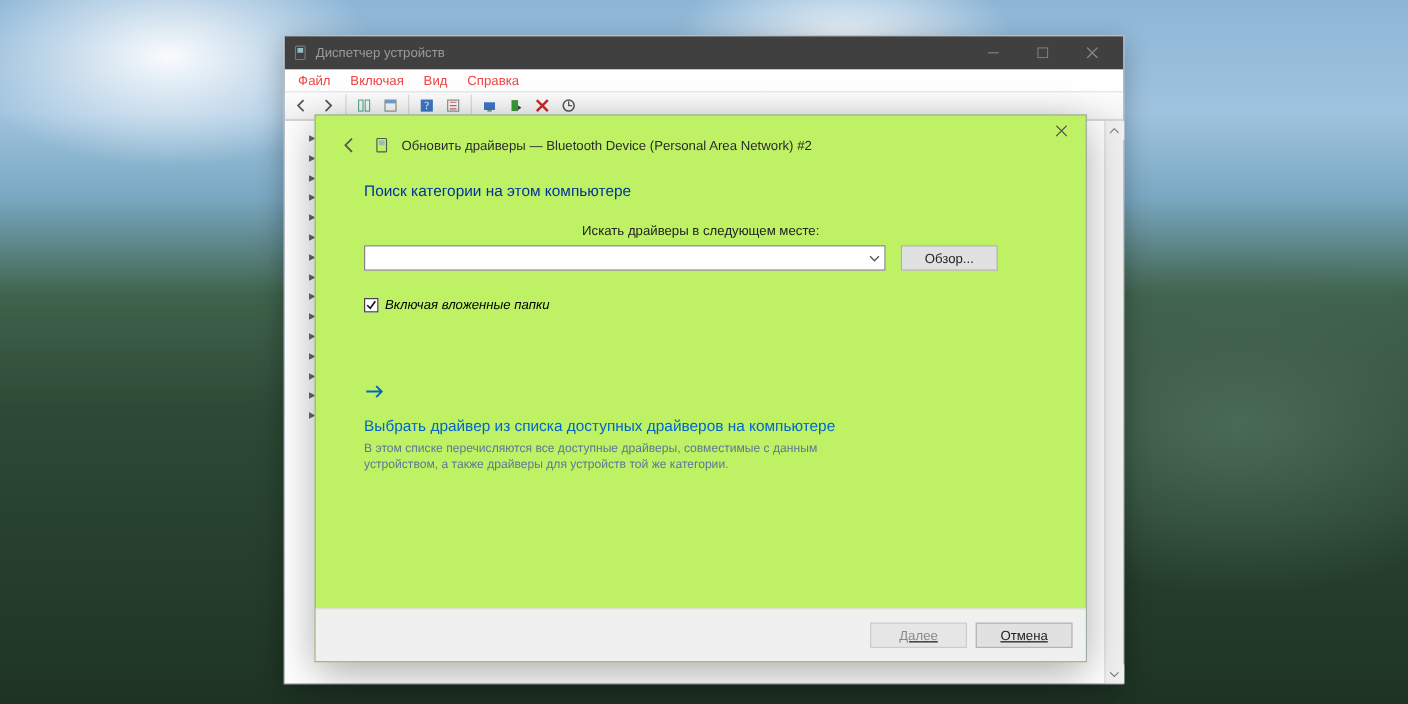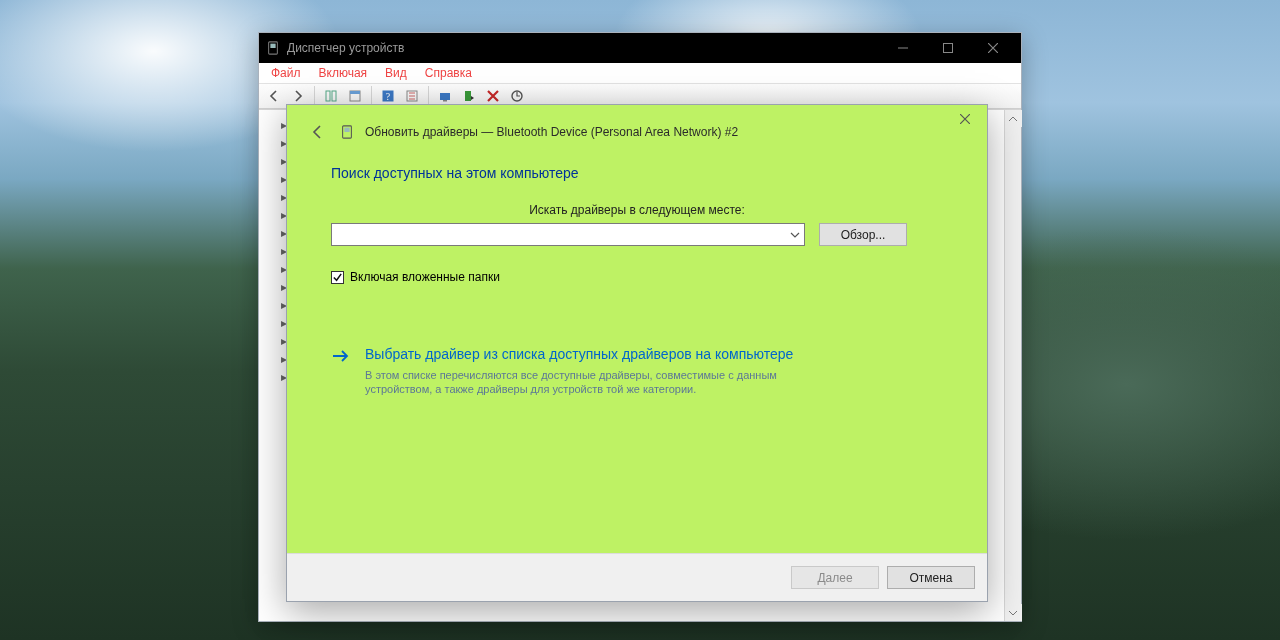--- a/index.html
+++ b/index.html
@@ -26,21 +26,21 @@
     width: 764px; height: 590px;
     background: #ffffff;
     border: 1px solid #aab2bc;
     box-shadow: 0 6px 24px rgba(0,0,0,0.28);
     display: flex; flex-direction: column;
   }
   .titlebar {
     height: 30px;
     display: flex; align-items: center;
     padding: 0 6px;
-    background: #000000;
+    background: #404040;
   }
   .titlebar .appicon {
     width: 16px; height: 16px;
     display: inline-flex; align-items: center; justify-content: center;
     margin-right: 6px;
     color: #6b6b6b;
   }
   .titlebar .title { color: #9a9a9a; font-size: 12px; }
   .titlebar .spacer { flex: 1 1 auto; }
   .titlectl {
@@ -138,38 +138,38 @@
     display: flex; align-items: center; justify-content: flex-end;
   }
   .combo .dd { width: 18px; height: 100%; display: inline-flex; align-items: center; justify-content: center; color: #555; }
   .btn {
     min-width: 88px; height: 23px; padding: 0 12px;
     background: #e1e1e1; border: 1px solid #adadad;
     display: inline-flex; align-items: center; justify-content: center;
     color: #222;
   }
   .btn.disabled { color: #8a8a8a; background: #e6e6e6; border-color: #c9c9c9; }
-  .check-row { display: flex; align-items: center; gap: 6px; margin-top: 12px; }
+  .check-row { display: flex; align-items: center; gap: 6px; margin-top: 12px; font-style: italic; }
   .checkbox {
     width: 13px; height: 13px; border: 1px solid #333; background: #fff;
     display: inline-flex; align-items: center; justify-content: center;
   }
   .checkbox svg { width: 11px; height: 11px; }
 
-  .option-block { display: flex; gap: 12px; margin-top: 62px; padding-right: 20px; }
+  .option-block { display: flex; gap: 12px; margin-top: 62px; padding-right: 20px; flex-direction: column; }
   .opt-arrow { width: 22px; color: #0066cc; flex: 0 0 auto; padding-top: 2px; }
   .opt-title { color: #0066cc; font-size: 14px; line-height: 1.25; }
   .opt-desc { color: #5c7896; font-size: 11px; line-height: 1.35; margin-top: 4px; max-width: 470px; }
 
   .mfooter {
     height: 48px;
     border-top: 1px solid #dcdcdc;
     background: #f0f0f0;
     display: flex; align-items: center; justify-content: flex-end;
-    gap: 8px; padding: 0 12px;
+    gap: 8px; padding: 0 12px; text-decoration: underline;
   }
 </style>
 </head>
 <body>
 
 <div class="devmgr">
   <div class="titlebar">
     <span class="appicon">
       <svg viewBox="0 0 16 16" width="14" height="14">
           <rect x="3" y="1" width="10" height="14" rx="1" fill="none" stroke="#777" stroke-width="1.2"></rect>
@@ -347,21 +347,21 @@
           <rect x="3" y="1" width="10" height="14" rx="1" fill="none" stroke="#555" stroke-width="1.2"></rect>
           <rect x="5" y="3" width="6" height="5" fill="#9bb"></rect>
         </svg>
     </span>
     <span class="mtitle">
       <span>Обновить драйверы — </span><span>Bluetooth Device (Personal Area Network) #2</span>
     </span>
   </div>
 
   <div class="mbody">
-    <div class="section-title">Поиск доступных на этом компьютере</div>
+    <div class="section-title">Поиск категории на этом компьютере</div>
 
     <div class="field-label">Искать драйверы в следующем месте:</div>
     <div class="path-row">
       <div class="combo" title="">
         <span class="dd">
           <svg width="10" height="10" viewBox="0 0 10 10">
               <path d="M1 3 L5 7 L9 3" fill="none" stroke="#555" stroke-width="1.2"></path>
             </svg>
         </span>
       </div>

